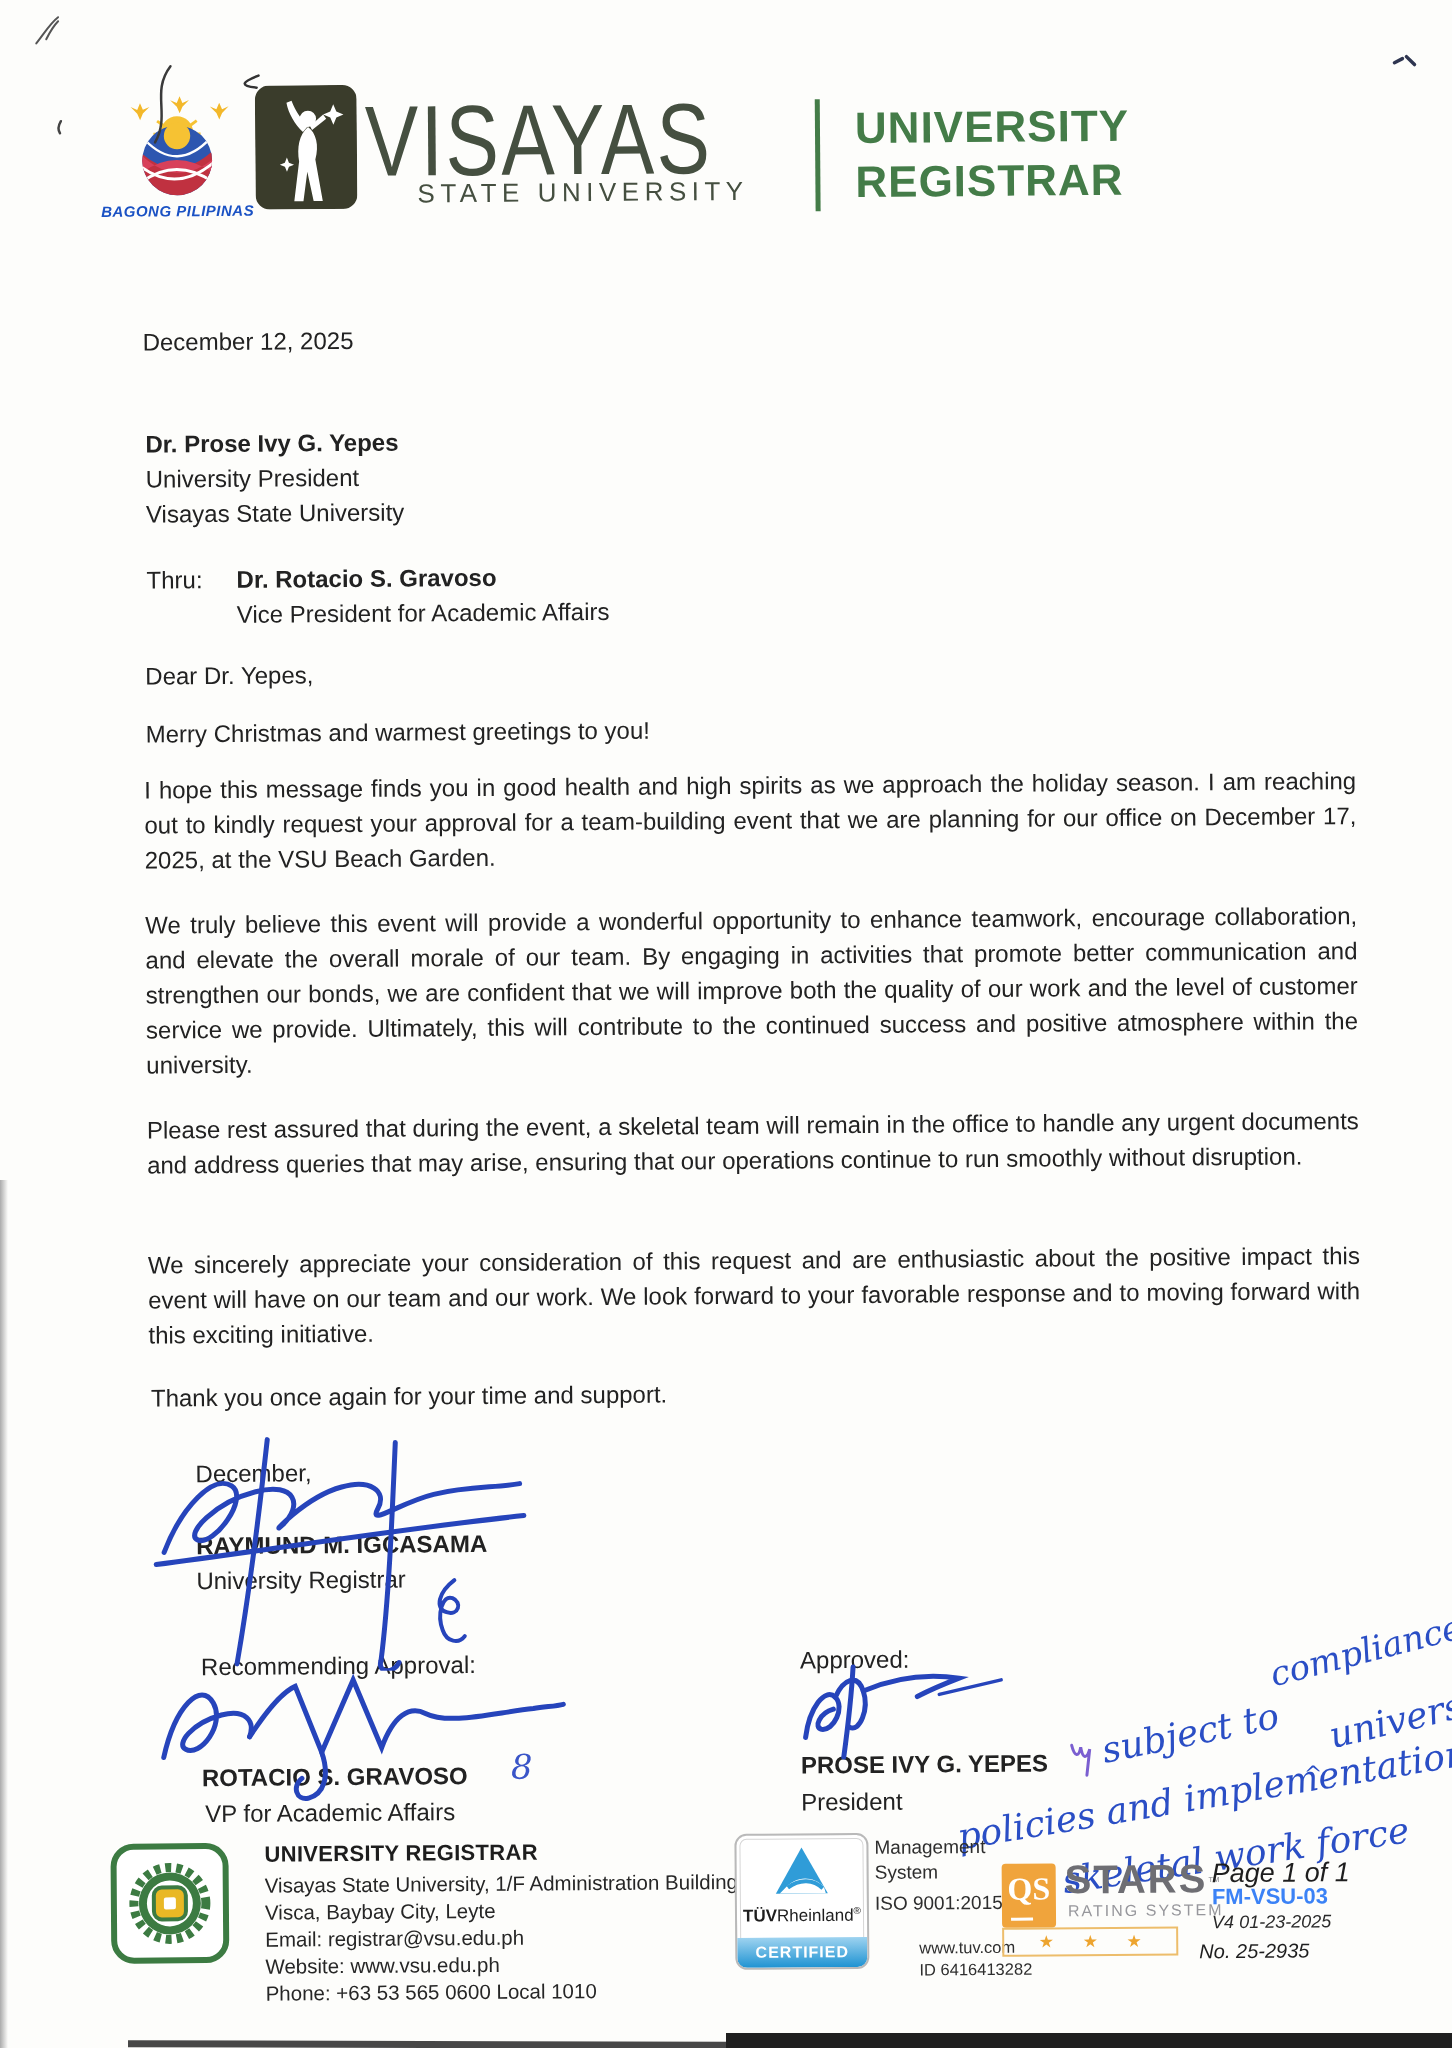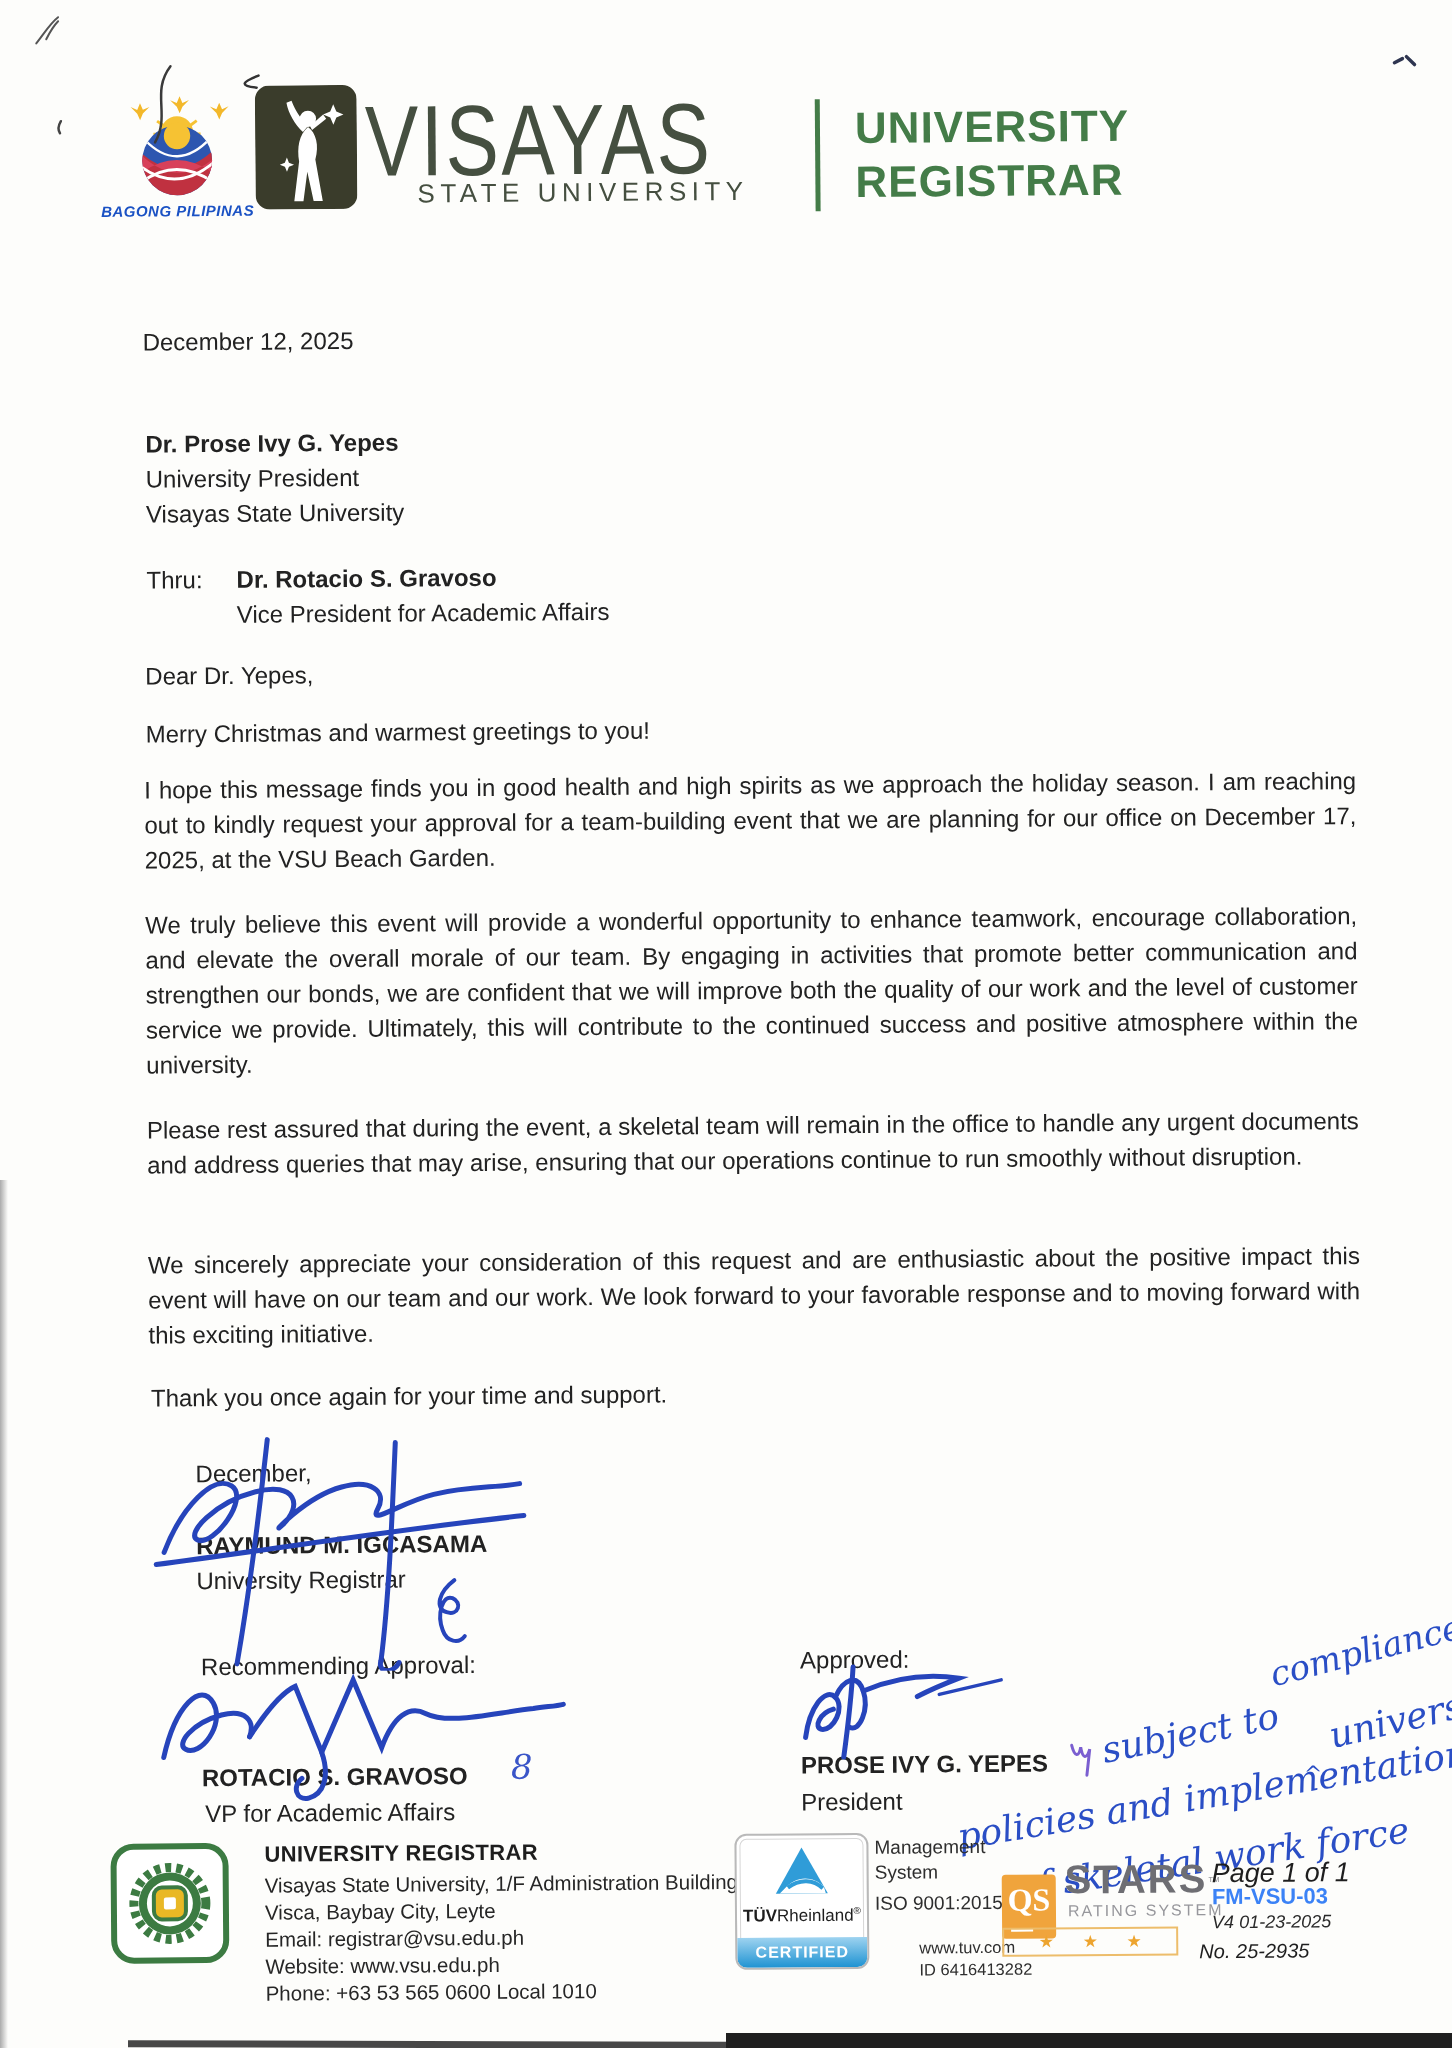--- a/index.html
+++ b/index.html
@@ -32,21 +32,21 @@
   .f-line { font-size:20.5px; line-height:27px; color:#262626; }
   .tuv-badge { width:130px; height:132px; background:#fff; border:2px solid #b9b9b9; border-radius:12px;
                box-shadow:inset 0 0 0 3px #fff, inset 0 0 0 4px #d6d6d6; overflow:hidden; }
   .tuv-brand { font-size:17px; color:#1e1e1e; text-align:center; }
   .tuv-cert { position:absolute; left:0; right:0; bottom:0; height:30px;
               background:linear-gradient(#9ed3f0,#1f93d2); color:#fff; font-weight:bold;
               font-size:16px; letter-spacing:1px; text-align:center; line-height:30px;
               border-radius:0 0 9px 9px; }
   .mgmt { font-size:19px; line-height:25px; color:#2e2e2e; }
   .tuvsite { font-size:16.5px; line-height:22px; color:#2e2e2e;margin-left:44px; }
-  .qs-box { width:54px; height:64px; background:#f0a43c; border-radius:4px; position:relative;margin-top:11px; }
+  .qs-box { width:54px; height:64px; background:#f0a43c; border-radius:4px; position:relative; }
   .qs-letters { font-family:"Liberation Serif", serif; font-size:32px; font-weight:bold; color:#fff;
                 text-align:center; line-height:50px; }
   .qs-underline { position:absolute; left:9px; bottom:7px; width:22px; height:3px; background:#fff; }
   .stars-word { font-size:40px; font-weight:bold; color:#6e6e73; letter-spacing:2px; }
   .tm { font-size:13px; color:#9a9a9e; vertical-align:super; }
   .rating-word { font-size:16px; color:#97979c; letter-spacing:2px; }
   .stars-box { width:172px; height:25px; border:2px solid #edbd6b; text-align:center; }
   .stars-glyphs { font-size:17px; color:#eda42f; line-height:25px; letter-spacing:0; word-spacing:24px; }
   .pg-i { font-style:italic; font-size:27px; color:#1e1e1e; }
   .pg-b { font-weight:bold; font-size:22px; color:#3b82f6;text-align:right; }

